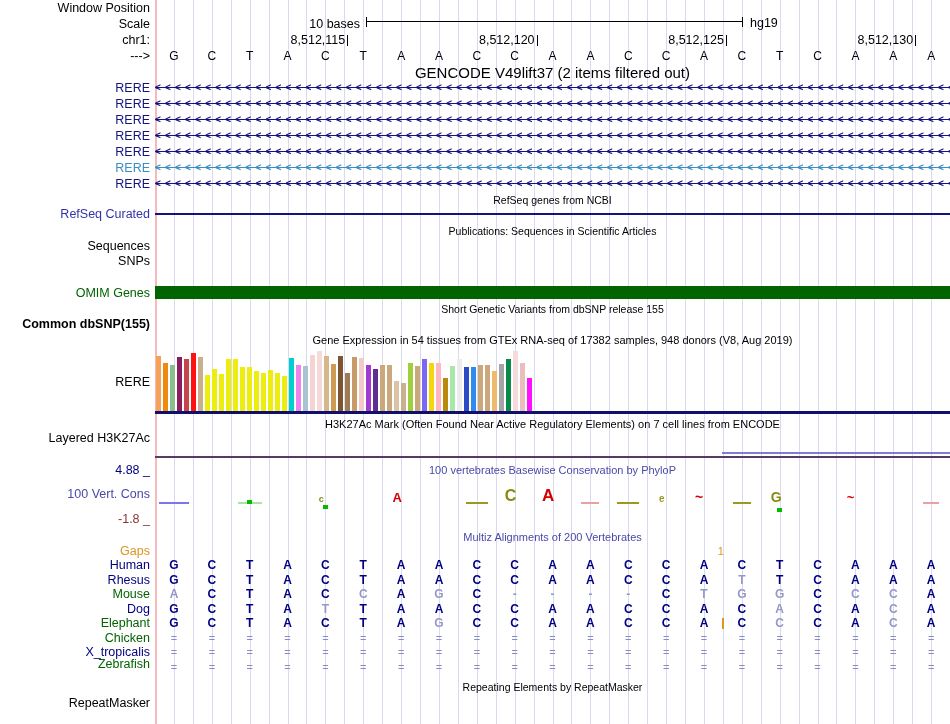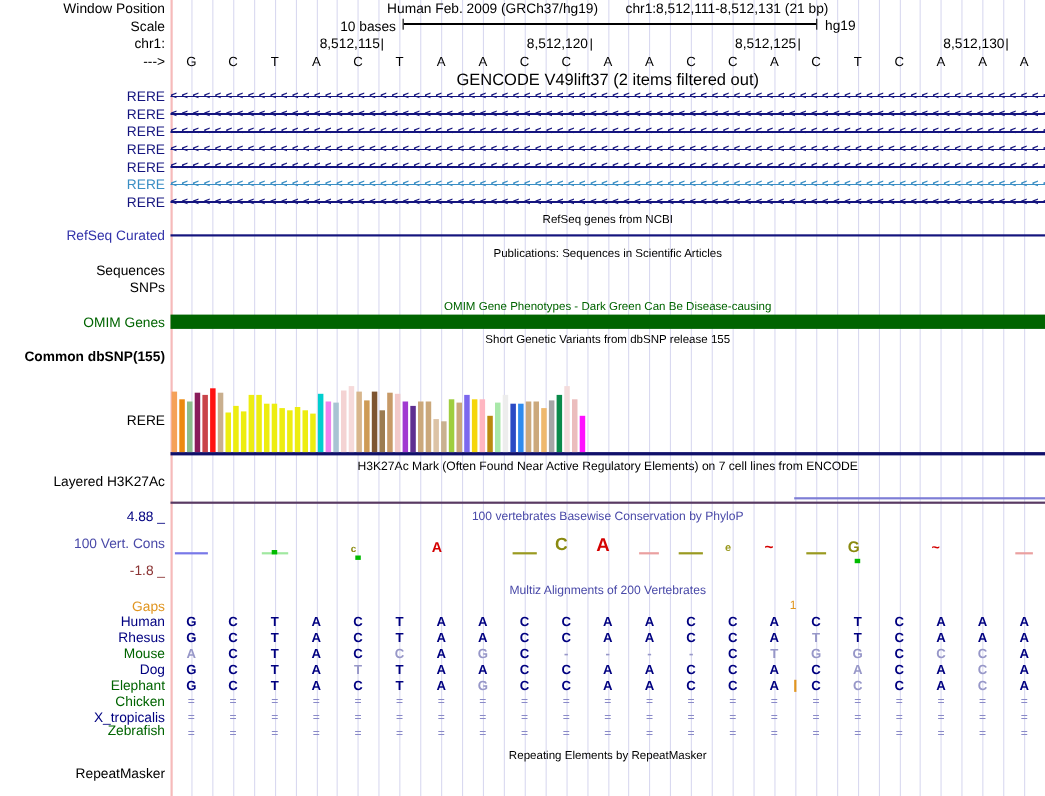--- a/index.html
+++ b/index.html
@@ -68,52 +68,47 @@
     <div class="grid" style="left: 306.4px;"></div>
     <div class="grid" style="left: 287.5px;"></div>
     <div class="grid" style="left: 268.6px;"></div>
     <div class="grid" style="left: 249.6px;"></div>
     <div class="grid" style="left: 230.7px;"></div>
     <div class="grid" style="left: 211.8px;"></div>
     <div class="grid" style="left: 192.9px;"></div>
     <div class="grid" style="left: 173.9px;"></div>
 
   <div class="lbl" style="top:2px;">Window Position</div>
-  <div class="title toptitle" style="top:2px;">
-    <span>Human Feb. 2009 (GRCh37/hg19)</span>
-    <span style="display:inline-block;width:18px;"></span>
-    <span>chr1:8,512,111-8,512,131 (21 bp)</span>
-  </div>
 
   <div class="lbl" style="top:18px;">Scale</div>
   <div class="chrlab" style="top:18px;left:292px;width:68px;text-align:right;">10 bases</div>
   <div class="abs" style="top:17px;left:366px;width:375px;height:10px;border-left:1px solid #000;border-right:1px solid #000;background:linear-gradient(to bottom,transparent 4px,#000 4px,#000 5.5px,transparent 5.5px);"></div>
   <div class="chrlab" style="top:17px;left:750px;">hg19</div>
 
   <div class="lbl" style="top:34px;">chr1:</div>
 
   <div class="lbl" style="top:50px;">---&gt;</div>
 
   <div class="title" style="top:67px;font-size:15px;">GENCODE V49lift37 (2 items filtered out)</div>
 
   <div class="title" style="top:194px;">RefSeq genes from NCBI</div>
   <div class="lbl" style="top:208px;color:#3333aa;">RefSeq Curated</div>
   <div class="hline" style="top:213px;left:155px;width:795px;height:2px;background:#14147e;"></div>
 
   <div class="title" style="top:225px;">Publications: Sequences in Scientific Articles</div>
   <div class="lbl" style="top:240px;">Sequences</div>
   <div class="lbl" style="top:255px;">SNPs</div>
 
-  <div class="title" style="top:273px;color:#006400;">OMIM Gene Phenotypes - Dark Green Can Be Disease-causing</div>
   <div class="lbl" style="top:287px;color:#006400;">OMIM Genes</div>
   <div class="abs" style="top:286px;left:155px;width:795px;height:13px;background:#006400;"></div>
 
   <div class="title" style="top:303px;">Short Genetic Variants from dbSNP release 155</div>
   <div class="lbl" style="top:318px;font-weight:bold;">Common dbSNP(155)</div>
 
+  <div class="title" style="top:334px;font-size:11px;">Gene Expression in 54 tissues from GTEx RNA-seq of 17382 samples, 948 donors (V8, Aug 2019)</div>
   <div class="lbl" style="top:376px;">RERE</div>
   <div class="hline" style="top:411px;left:155px;width:795px;height:3px;background:#10106a;"></div>
 
   <div class="title" style="top:418px;font-size:11px;">H3K27Ac Mark (Often Found Near Active Regulatory Elements) on 7 cell lines from ENCODE</div>
   <div class="lbl" style="top:432px;">Layered H3K27Ac</div>
   <div class="hline" style="top:456px;left:155px;width:795px;height:2px;background:#593a63;"></div>
   <div class="hline" style="top:452px;left:722px;width:228px;height:2px;background:#7e7ed6;"></div>
 
   <div class="lbl" style="top:464px;color:#000080;">4.88 _</div>
   <div class="title" style="top:464px;font-size:11px;color:#4949a8;">100 vertebrates Basewise Conservation by PhyloP</div>

